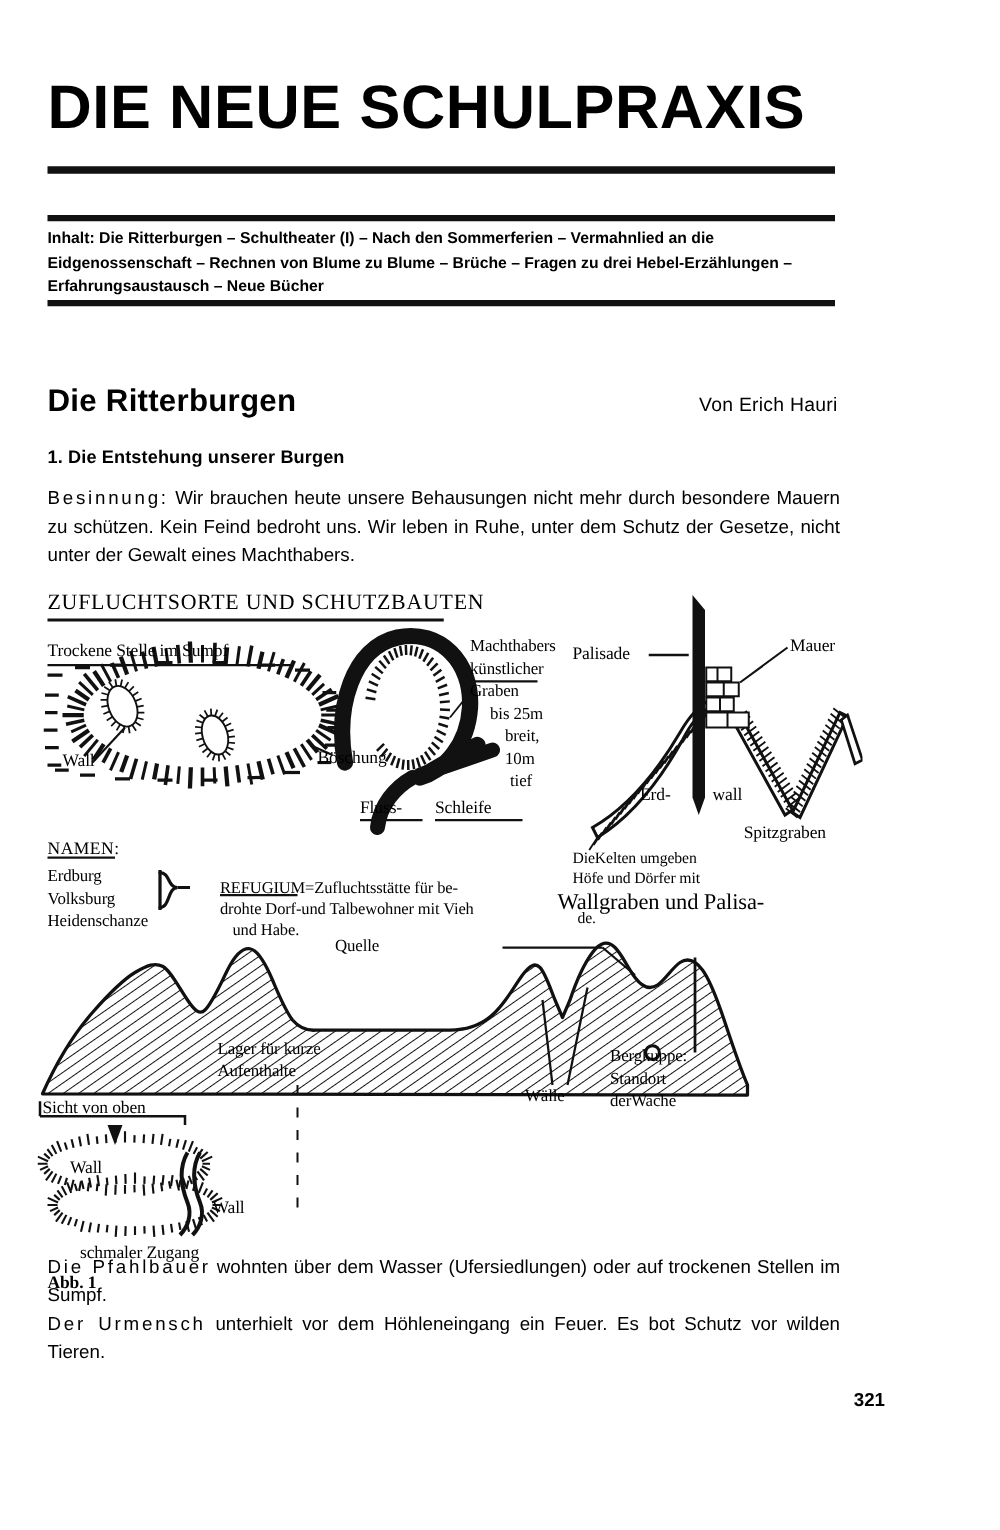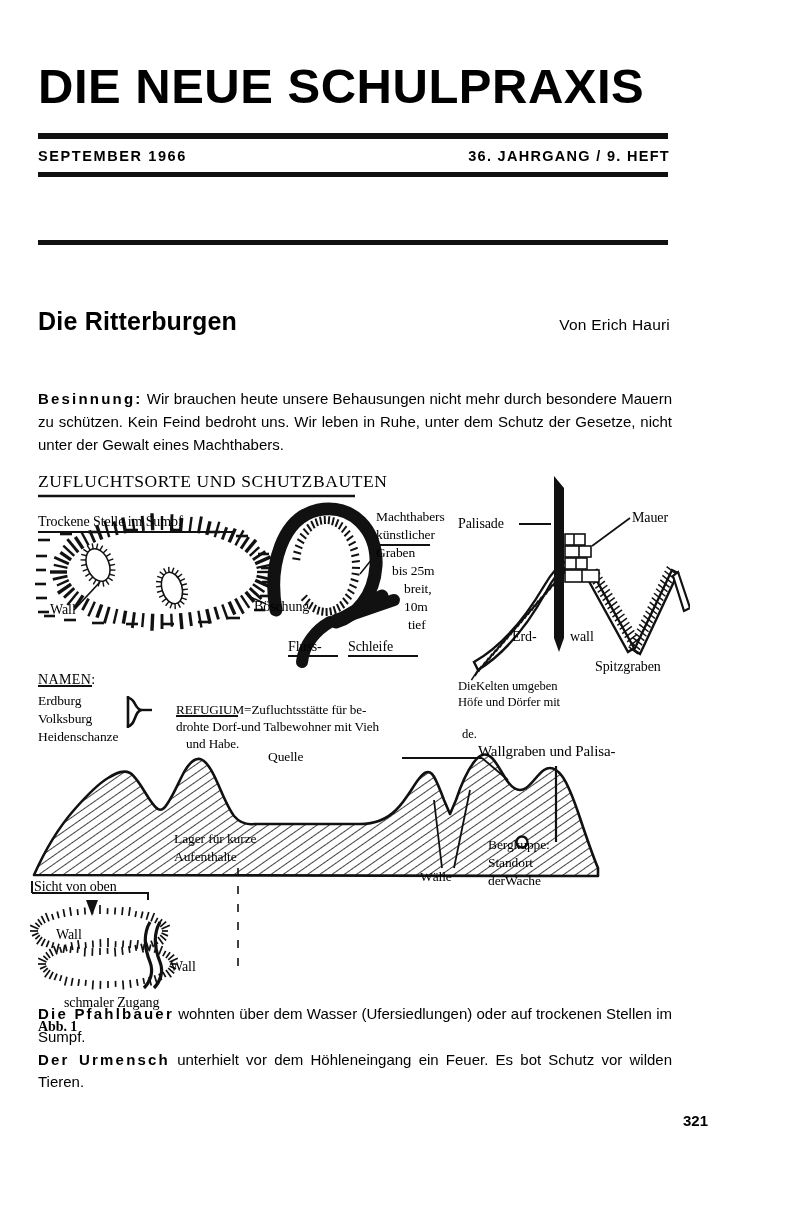--- a/index.html
+++ b/index.html
@@ -44,21 +44,21 @@
 
   .subhead{
     position:absolute;left:38px;top:358px;width:632px;
     font-size:14.5px;font-weight:bold;letter-spacing:.1px;
   }
   .para{
     position:absolute;left:38px;width:634px;
     font-size:15px;line-height:1.52;text-align:justify;
   }
   .p-besinnung{top:388px;}
-  .sp{letter-spacing:2.2px;font-weight:bold;}
+  .sp{letter-spacing:2.2px;}
   .sp2{letter-spacing:1.6px;}
   .p-final{top:1003px;line-height:1.52;text-align:justify;}
   .p-final div{margin:0;}
   .nj{text-align:left;}
 
   .pageno{
     position:absolute;left:0;top:1112px;width:668px;text-align:right;
     font-size:15px;font-weight:bold;padding-left:40px;
   }
 
@@ -72,35 +72,36 @@
   }
 </style>
 </head>
 <body>
 
 <div class="page">
 
   <div class="masthead">DIE NEUE SCHULPRAXIS</div>
   <div class="rule rule-1"></div>
 
-  <div class="issueline">
-    <span>SEPTEMBER 1966</span>
-    <span class="right">36. JAHRGANG / 9. HEFT</span>
+
+  <div class="rule rule-2"></div>
+
+  <div class="inhalt">
+    <b>Inhalt:</b>
+    <span>Die Ritterburgen – Schultheater (I) – Nach den Sommerferien – Vermahnlied an die Eidgenossenschaft – Rechnen von Blume zu Blume – Brüche – Fragen zu drei Hebel-Erzählungen – Erfahrungsaustausch – Neue Bücher</span>
   </div>
-
-  <div class="rule rule-2"></div>
-
 
   <div class="rule rule-3"></div>
 
   <div class="arthead">
     <div class="arttitle">Die Ritterburgen</div>
     <div class="byline">Von Erich Hauri</div>
   </div>
 
+  <div class="subhead">1. Die Entstehung unserer Burgen</div>
 
   <div class="para p-besinnung">
     <span class="sp">Besinnung:</span><span> Wir brauchen heute unsere Behausungen nicht mehr durch besondere Mauern zu schützen. Kein Feind bedroht uns. Wir leben in Ruhe, unter dem Schutz der Gesetze, nicht unter der Gewalt eines Machthabers.</span>
   </div>
 
   <div class="figure">
     <svg width="660" height="520" viewBox="0 0 660 520" xmlns="http://www.w3.org/2000/svg">
       <defs>
 
         <pattern id="hatchR" width="7" height="7" patternUnits="userSpaceOnUse" patternTransform="rotate(55)">
@@ -620,21 +621,21 @@
     <div class="figcap" style="left:318px;top:168px;font-size:14px;">Schleife</div>
 
     <div class="figcap" style="left:428px;top:45px;font-size:14px;">Palisade</div>
     <div class="figcap" style="left:602px;top:39px;font-size:14px;">Mauer</div>
     <div class="figcap" style="left:482px;top:158px;font-size:14px;">Erd-</div>
     <div class="figcap" style="left:540px;top:158px;font-size:14px;">wall</div>
     <div class="figcap" style="left:565px;top:188px;font-size:14px;">Spitzgraben</div>
 
     <div class="figcap" style="left:428px;top:208px;font-size:12.6px;">DieKelten umgeben</div>
     <div class="figcap" style="left:428px;top:224px;font-size:12.6px;">Höfe und Dörfer mit</div>
-    <div class="figcap" style="left:448px;top:240px;font-size:15px;margin-top:32px;">Wallgraben und Palisa-</div>
+    <div class="figcap" style="left:416px;top:240px;font-size:18px;">Wallgraben und Palisa-</div>
     <div class="figcap" style="left:432px;top:256px;font-size:12.6px;">de.</div>
 
     <div class="figcap" style="left:8px;top:201px;font-size:14px;letter-spacing:.4px;">NAMEN:</div>
     <div class="figcap" style="left:8px;top:222px;font-size:13.5px;">Erdburg</div>
     <div class="figcap" style="left:8px;top:240px;font-size:13.5px;">Volksburg</div>
     <div class="figcap" style="left:8px;top:258px;font-size:13.5px;">Heidenschanze</div>
 
     <div class="figcap" style="left:146px;top:232px;font-size:13.2px;white-space:nowrap;">
       <span>REFUGIUM</span><span>=Zufluchtsstätte für be-</span>
     </div>

